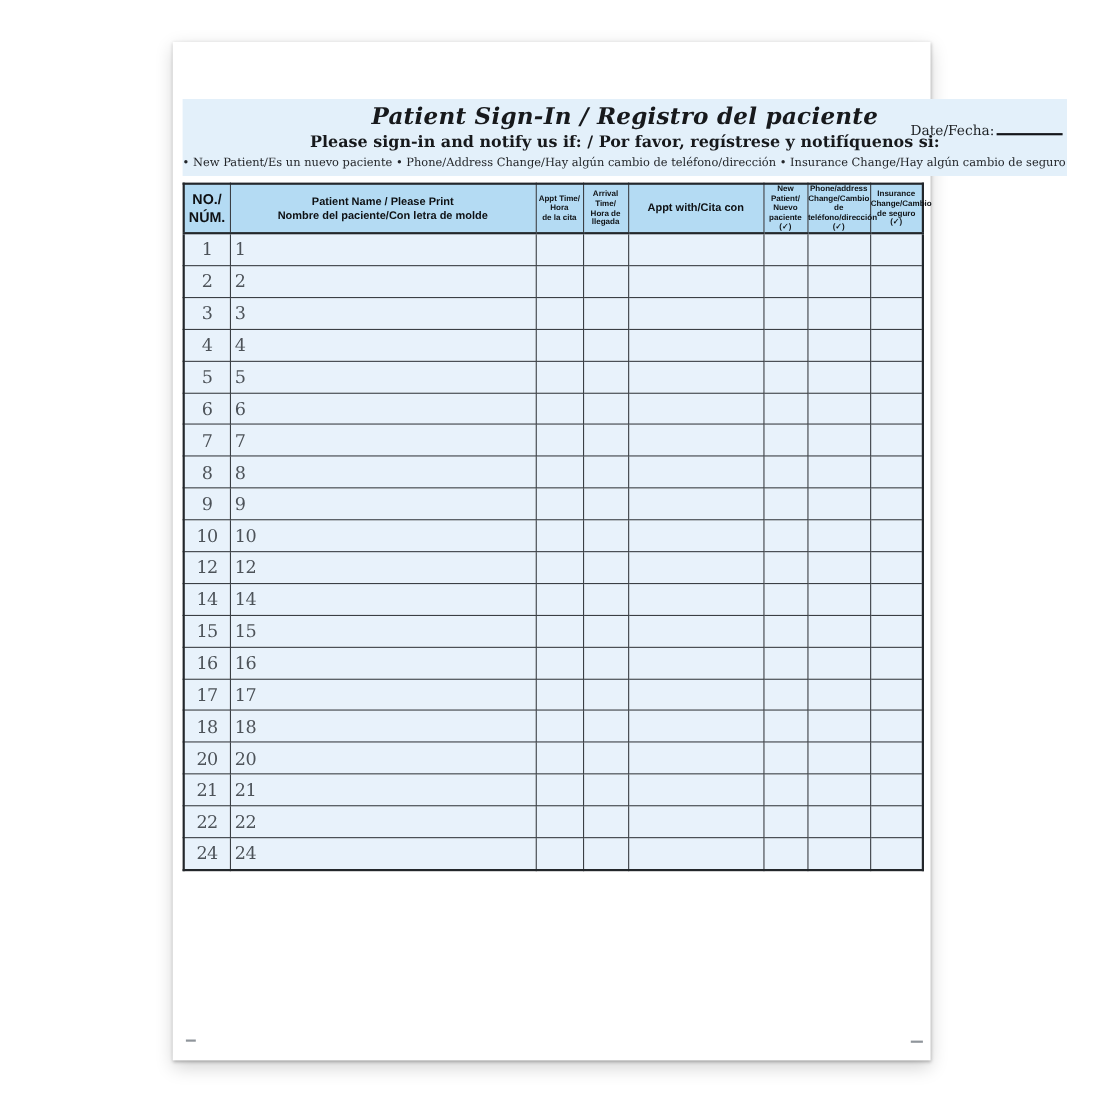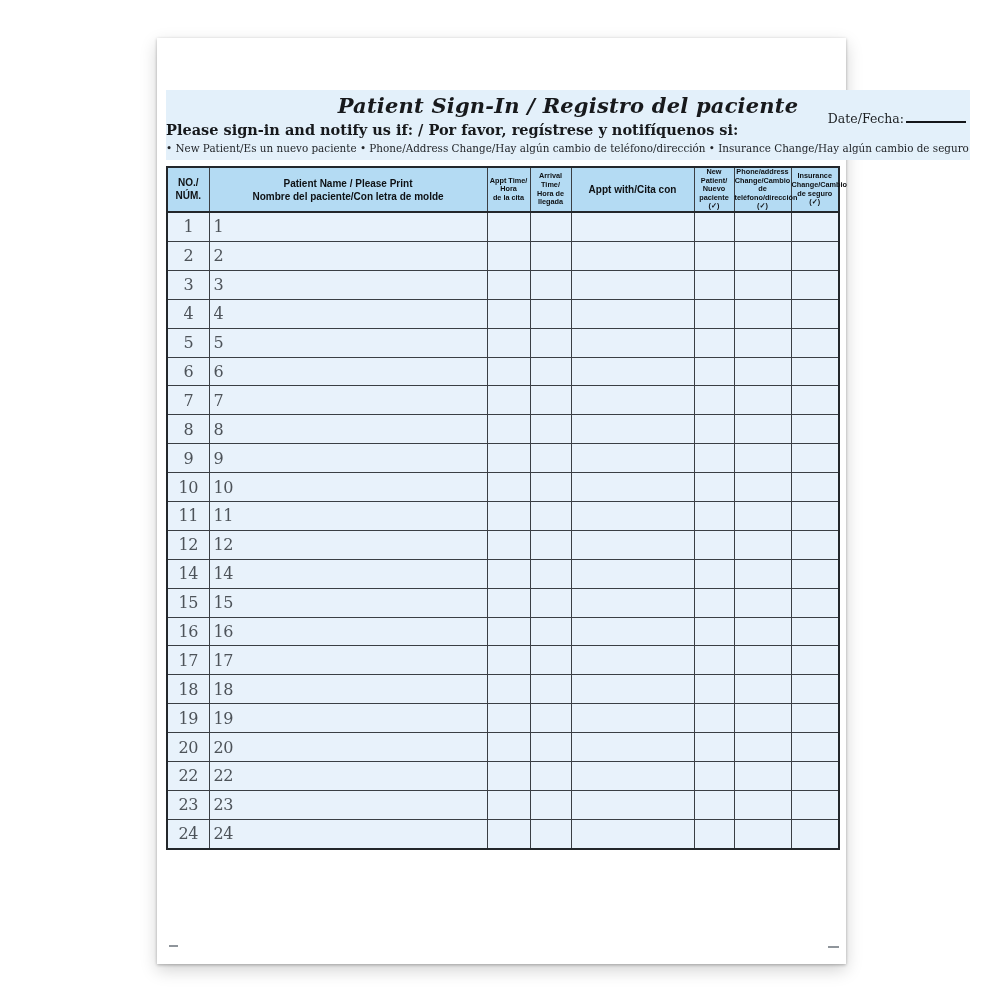--- a/index.html
+++ b/index.html
@@ -47,21 +47,21 @@
     white-space: nowrap;
     margin-left: 44px;
   }
   .date-line {
     display: inline-block;
     width: 60px; height: 11px;
     border-bottom: 2px solid #14161a;
     margin-left: 2px;
   }
   .subtitle {
-    text-align: left;
+    text-align: center;
     font-weight: bold;
     font-size: 14.5px;
     line-height: 19px;
     color: #17191c;
     margin-top: 1px;
   }
   .bullets {
     text-align: left;
     font-size: 10.4px;
     line-height: 14px;
@@ -91,21 +91,21 @@
     font-family: "Liberation Sans", sans-serif;
     font-weight: bold;
     color: #0e1114;
     text-align: center;
     vertical-align: middle;
     white-space: pre-line;
     height: 43px;
     border-bottom: 2px solid #23272b;
   }
   th.narrow { font-size: 7.3px; line-height: 1.18; }
-  th.mid    { font-size: 10px;   line-height: 1.25; }
+  th.mid    { font-size: 13px;   line-height: 1.25; }
   th.wide   { font-size: 10px;  line-height: 1.3;  }
   table.signin td {
     background: #e8f2fb;
     height: 27.9px;
     vertical-align: middle;
   }
   td.numcell { text-align: center; }
   .rownum {
     font-family: "DejaVu Serif", serif;
     font-size: 16px;
@@ -275,30 +275,20 @@
               <td class="numcell"><span class="rownum">10</span></td>
               <td><span class="rownum namecol">10</span></td>
               <td></td>
               <td></td>
               <td></td>
               <td></td>
               <td></td>
               <td></td>
             </tr>
             <tr>
-              <td class="numcell"><span class="rownum">11</span></td>
-              <td><span class="rownum namecol">11</span></td>
-              <td></td>
-              <td></td>
-              <td></td>
-              <td></td>
-              <td></td>
-              <td></td>
-            </tr>
-            <tr>
               <td class="numcell"><span class="rownum">12</span></td>
               <td><span class="rownum namecol">12</span></td>
               <td></td>
               <td></td>
               <td></td>
               <td></td>
               <td></td>
               <td></td>
             </tr>
             <tr>
@@ -345,52 +335,42 @@
               <td class="numcell"><span class="rownum">18</span></td>
               <td><span class="rownum namecol">18</span></td>
               <td></td>
               <td></td>
               <td></td>
               <td></td>
               <td></td>
               <td></td>
             </tr>
             <tr>
-              <td class="numcell"><span class="rownum">19</span></td>
-              <td><span class="rownum namecol">19</span></td>
-              <td></td>
-              <td></td>
-              <td></td>
-              <td></td>
-              <td></td>
-              <td></td>
-            </tr>
-            <tr>
               <td class="numcell"><span class="rownum">20</span></td>
               <td><span class="rownum namecol">20</span></td>
               <td></td>
               <td></td>
               <td></td>
               <td></td>
               <td></td>
               <td></td>
             </tr>
             <tr>
+              <td class="numcell"><span class="rownum">21</span></td>
+              <td><span class="rownum namecol">21</span></td>
+              <td></td>
+              <td></td>
+              <td></td>
+              <td></td>
+              <td></td>
+              <td></td>
+            </tr>
+            <tr>
               <td class="numcell"><span class="rownum">22</span></td>
               <td><span class="rownum namecol">22</span></td>
-              <td></td>
-              <td></td>
-              <td></td>
-              <td></td>
-              <td></td>
-              <td></td>
-            </tr>
-            <tr>
-              <td class="numcell"><span class="rownum">23</span></td>
-              <td><span class="rownum namecol">23</span></td>
               <td></td>
               <td></td>
               <td></td>
               <td></td>
               <td></td>
               <td></td>
             </tr>
             <tr>
               <td class="numcell"><span class="rownum">24</span></td>
               <td><span class="rownum namecol">24</span></td>

